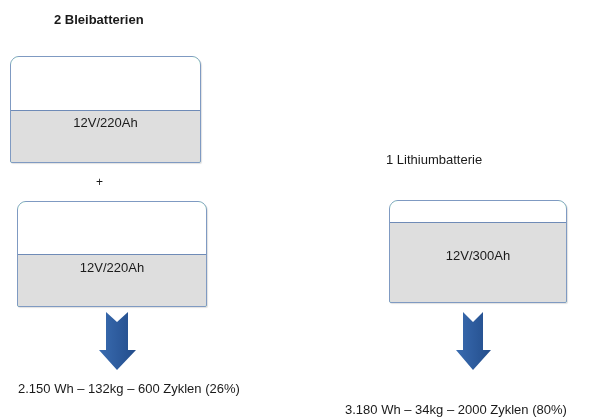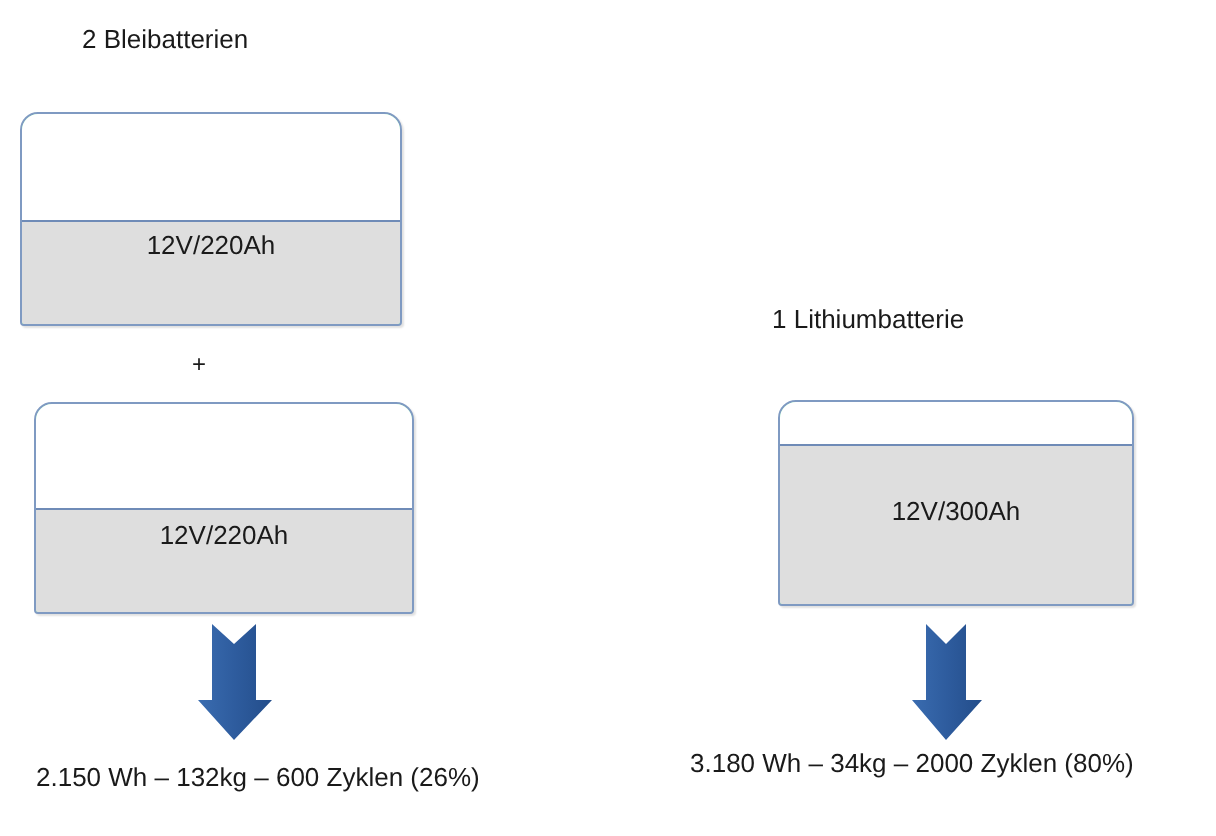--- a/index.html
+++ b/index.html
@@ -54,21 +54,21 @@
     .plus {
       position: absolute;
       font-size: 12px;
       line-height: 12px;
       color: #1a1a1a;
     }
   </style>
 </head>
 <body>
 
-<div class="label" style="left:41px; top:12px;">2 Bleibatterien</div>
+<div class="label" style="left:54px; top:12px;font-weight:bold;">2 Bleibatterien</div>
 
 <div class="battery" style="left:10px; top:56px; width:191px; height:107px;">
   <div class="top" style="height:53px;"></div>
   <div class="body" style="top:53px;">
     <span style="margin-top:4px;">12V/220Ah</span>
   </div>
 </div>
 
 <div class="plus" style="left:96px; top:176px;">+</div>
 
@@ -105,13 +105,13 @@
   <defs>
     <linearGradient id="ag2" x1="0" y1="0" x2="1" y2="0">
       <stop offset="0" stop-color="#3a6cb0"></stop>
       <stop offset="0.5" stop-color="#2e5c9e"></stop>
       <stop offset="1" stop-color="#234d8a"></stop>
     </linearGradient>
   </defs>
   <polygon points="9,2 19,12 29,2 29,40 37,40 19,60 2,40 9,40" fill="url(#ag2)"></polygon>
 </svg>
 
-<div class="label" style="left:345px; top:374px;">3.180 Wh – 34kg – 2000 Zyklen (80%)</div>
+<div class="label" style="left:345px; top:402px;">3.180 Wh – 34kg – 2000 Zyklen (80%)</div>
 
 </body></html>

